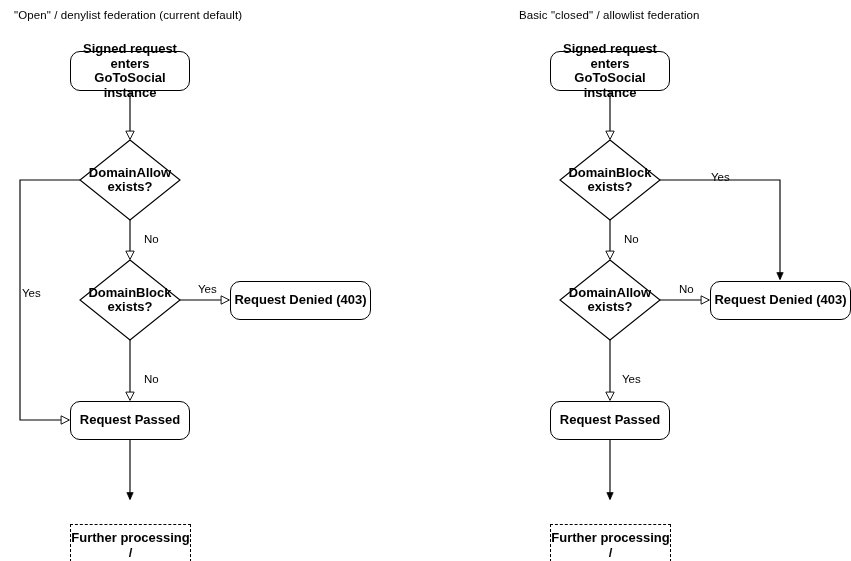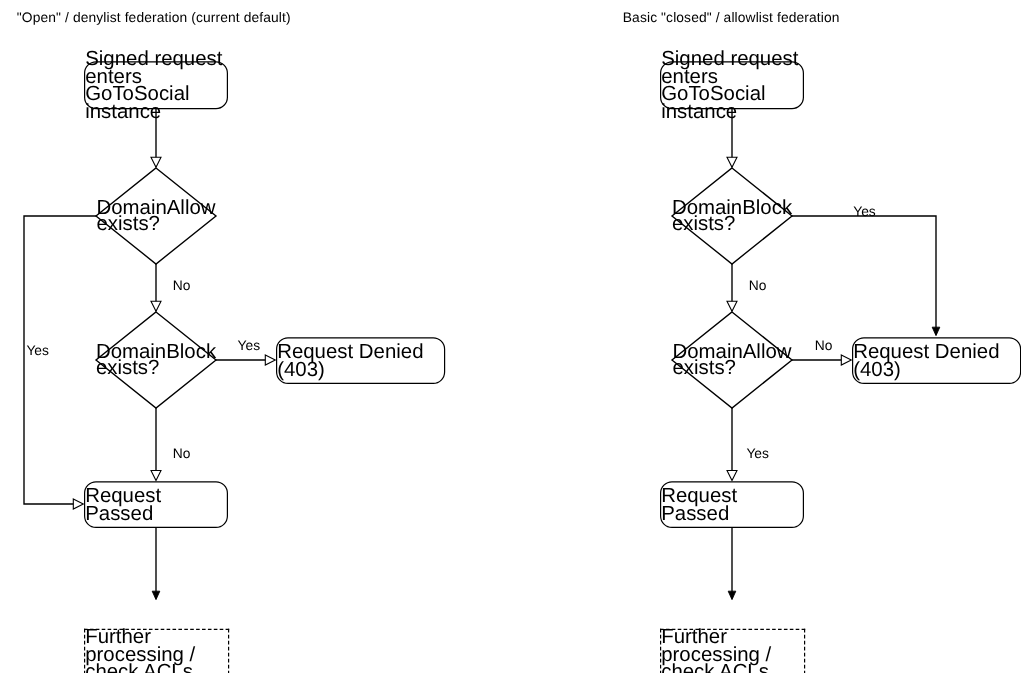--- a/index.html
+++ b/index.html
@@ -33,25 +33,27 @@
   }
   #title-left  { left: 14px;  top: 8px; }
   #title-right { left: 519px; top: 8px; }
 
   .node {
     position: absolute;
     box-sizing: border-box;
     display: flex;
     align-items: center;
     justify-content: center;
-    font-size: 17px;
+    text-align: center;
+    font-size: 13px;
     line-height: 14.5px;
     color: #000000;
     background: #ffffff;
     white-space: pre-line;
+    font-weight: bold;
   }
   .node.rounded {
     border: 1.15px solid #000000;
     border-radius: 10px;
   }
   .node.dashed {
     border: 1.3px dashed #000000;
     border-radius: 0;
     background: transparent;
     margin-top: 24px;

